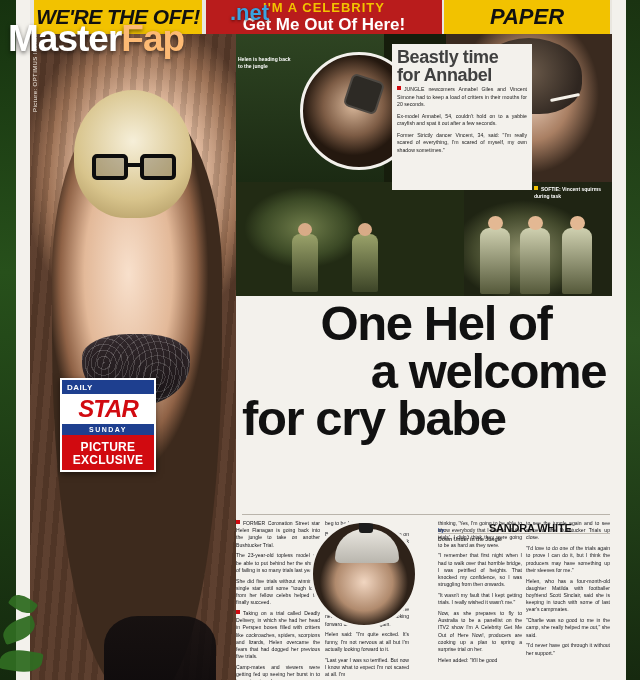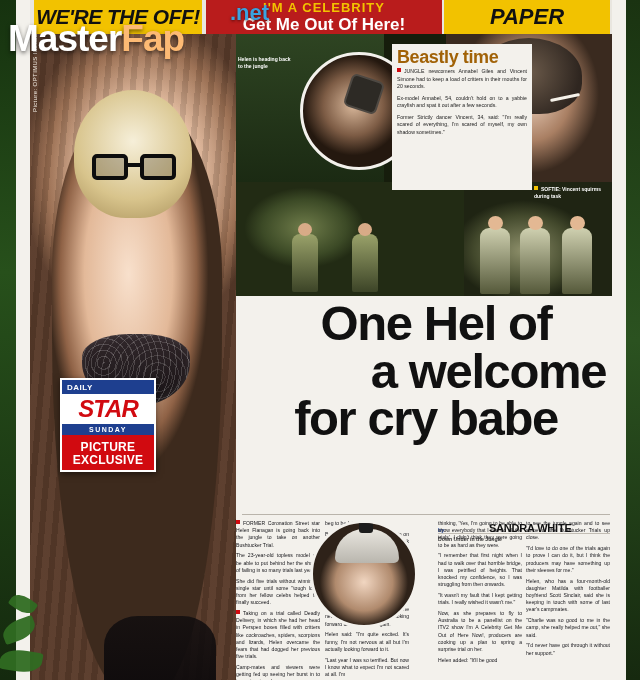--- a/index.html
+++ b/index.html
@@ -264,21 +264,21 @@
 
   
   .beastly {
     position: absolute; left: 378px; top: 44px; width: 140px; height: 146px;
     background: #f3f1ec;
     z-index: 7;
     padding: 4px 5px;
   }
   .beastly h2 {
     margin: 0 0 2px 0; font-size: 18px; line-height: 1.0;
-    font-weight: bold; color: #a16207; letter-spacing: -0.4px;
+    font-weight: bold; color: #404040; letter-spacing: -0.4px;
   }
   .beastly p {
     margin: 0 0 4px 0; font-size: 5.2px; line-height: 1.45; color: #1c1c1c;
     text-align: justify;
   }
   .bullet {
     display: inline-block; width: 4px; height: 4px; background: #d10a10;
     margin-right: 3px; vertical-align: 1px;
   }
 
@@ -298,21 +298,21 @@
   .headline {
     position: absolute; left: 228px; top: 300px; width: 372px; height: 186px;
     color: #111;
   }
   .headline div {
     font-size: 49px; line-height: 0.97; font-weight: bold;
     letter-spacing: -1.4px; text-align: right; white-space: nowrap;
   }
   .headline .l1 { text-align: center; padding-left: 16px; }
   .headline .l2 { text-align: right; padding-right: 8px; }
-  .headline .l3 { text-align: center; padding-right: 4px; }
+  .headline .l3 { text-align: left; padding-right: 4px; }
 
   
   .rule-h {
     position: absolute; left: 228px; top: 514px; width: 368px; height: 1px; background: #b9b4ab;
   }
   .col {
     position: absolute; top: 520px; width: 84px; height: 156px;
     font-size: 5.1px; line-height: 1.42; color: #15151a; text-align: justify;
   }
   .col p { margin: 0 0 3.5px 0; }
@@ -436,20 +436,21 @@
       <div class="smoke"></div>
     </div>
 
     <div class="circ-photo">
       <div class="cup"></div>
     </div>
 
     <div class="beastly">
       <h2>
         <span>Beastly time</span><br>
+        <span>for Annabel</span>
       </h2>
       <p>
         <span class="bullet"></span><span>JUNGLE newcomers Annabel Giles and Vincent Simone had to keep a load of critters in their mouths for 20 seconds.</span>
       </p>
       <p>Ex-model Annabel, 54, couldn't hold on to a yabbie crayfish and spat it out after a few seconds.</p>
       <p>Former Strictly dancer Vincent, 34, said: "I'm really scared of everything, I'm scared of myself, my own shadow sometimes."</p>
     </div>
 
     <div class="cap cap-helen">Helen is heading back to the jungle</div>
     <div class="cap cap-softie">

